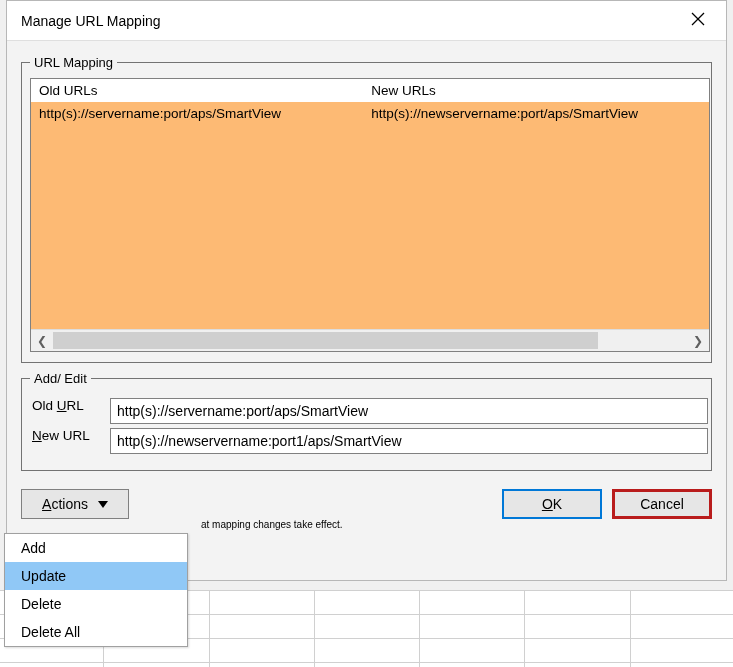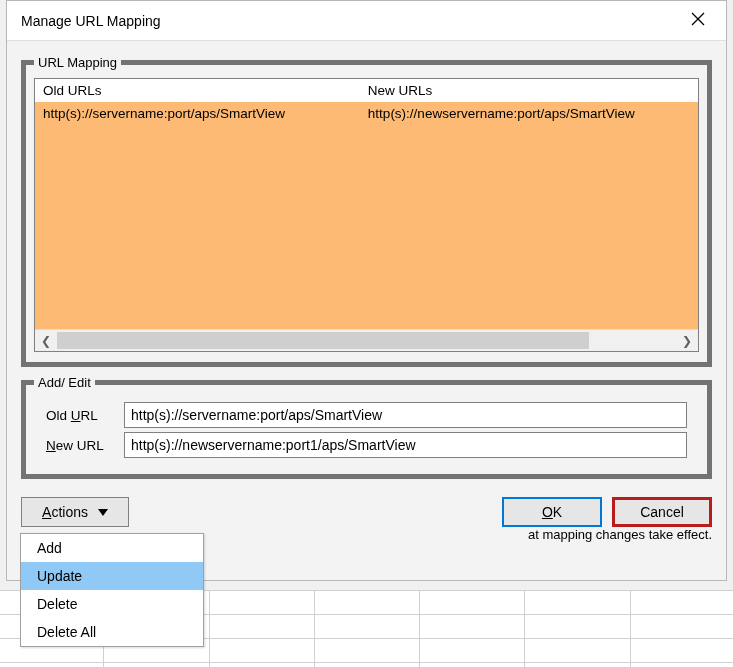--- a/index.html
+++ b/index.html
@@ -63,23 +63,23 @@
     .dialog-body {
       flex:1;
       padding: 14px 14px 10px 14px;
       background: #f3f3f3;
       display:flex;
       flex-direction:column;
       min-height:0;
     }
     
     fieldset.group {
-      border: 5px solid #737373;
+      border: 1px solid #737373;
       margin: 0 0 8px 0;
-      padding: 8px 8px 10px 8px;
+      padding: 8px 1px 10px 8px;
       background: #f3f3f3;
     }
     fieldset.group > legend {
       font-size: 13px;
       color: #000;
       padding: 0 4px;
     }
     
     .mapping-table-wrap {
       border: 1px solid #808080;
@@ -139,22 +139,21 @@
       position:absolute;
       top:2px;
       bottom:2px;
       left:0;
       width:86%;
       background:#cfcfcf;
     }
     
     .form-row {
       display:flex;
-      align-items:center;
-      margin: 4px 12px;
+      margin: 4px 2px;
       gap: 6px;
     }
     .form-row label {
       font-size: 13.5px;
       width: 72px;
       white-space: nowrap;
     }
     .form-row label .ul { text-decoration: underline; }
     .form-row input[type=text] {
       flex:1;
@@ -201,28 +200,27 @@
       align-items:center;
       justify-content:center;
       cursor:pointer;
     }
     .btn.primary {
       border: 2px solid #0078d7;
     }
     .btn .ul { text-decoration: underline; }
     
     .hint {
-      font-size: 13px;
+      font-size: 10px;
       color:#000;
-      text-align:right;
     }
     
     .dropdown {
       position:absolute;
-      left: 20px;
+      left: 4px;
       top: 533px;
       width: 184px;
       background:#fff;
       border:1px solid #a0a0a0;
       box-shadow: 1px 1px 2px rgba(0,0,0,0.15);
       z-index: 20;
     }
     .dropdown .item {
       font-size: 14px;
       padding: 6px 16px;

